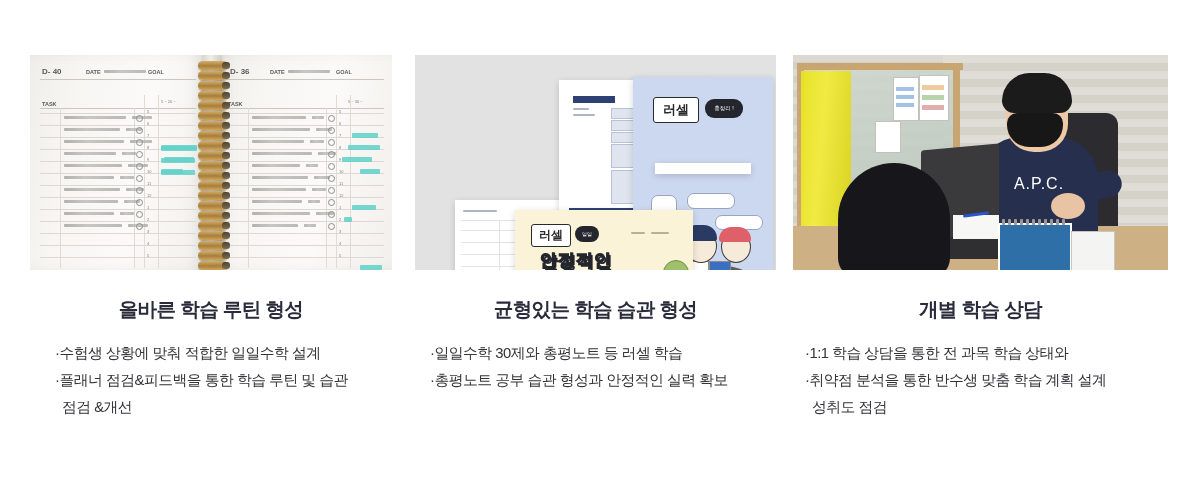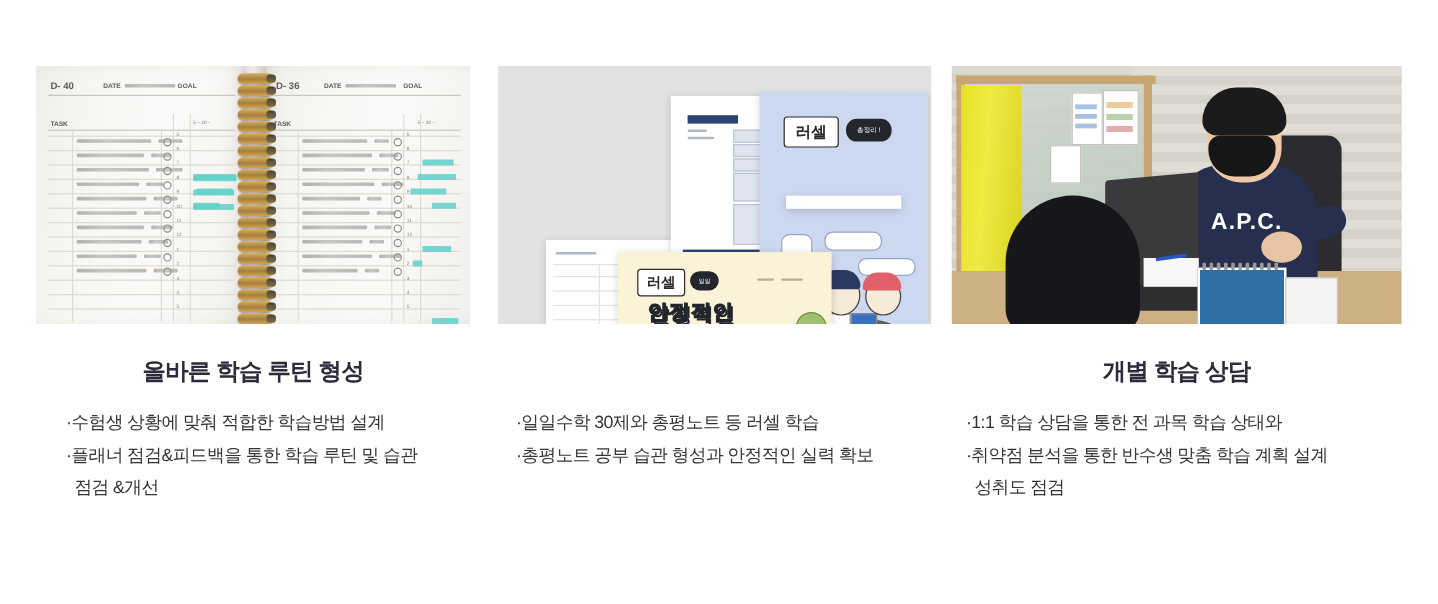--- a/index.html
+++ b/index.html
@@ -102,21 +102,21 @@
      background:#26304e;border-radius:42px 42px 10px 10px;}
   .arm{position:absolute;background:#26304e;border-radius:16px;}
   .hand{position:absolute;background:#e8c3a4;border-radius:50%;}
   .head{position:absolute;left:213px;top:25px;width:62px;height:72px;
      background:#eec9a8;border-radius:30px 30px 28px 28px;}
   .hair{position:absolute;left:209px;top:18px;width:70px;height:40px;
      background:#1b1b1b;border-radius:32px 32px 14px 14px;}
   .mask{position:absolute;left:214px;top:58px;width:56px;height:34px;
      background:#171717;border-radius:10px 10px 22px 22px;}
   .apc{position:absolute;left:196px;top:120px;width:100px;text-align:center;
-     color:#fff;font-weight:bold;font-size:19px;letter-spacing:1px;}
+     color:#fff;font-weight:normal;font-size:16px;letter-spacing:1px;}
   .student{position:absolute;left:45px;top:108px;width:112px;height:115px;
      background:#17161a;border-radius:56px 56px 20px 20px;}
   .laptop{position:absolute;left:128px;top:92px;width:78px;height:90px;
      background:#3a3a3c;border-radius:3px;transform:skewY(-5deg);}
   .keyboard{position:absolute;left:136px;top:182px;width:84px;height:22px;
      background:#2f2f31;border-radius:3px;}
   .calendar{position:absolute;left:205px;top:168px;width:70px;height:52px;
      background:#2f6fa8;border:2px solid #fff;}
   .calcoil{position:absolute;width:3px;height:6px;background:#9a9a9a;border-radius:1px;}
   .notebook{position:absolute;left:278px;top:176px;width:42px;height:44px;
@@ -360,21 +360,21 @@
               <i></i>
             </div>
             <div class="coil" style="top: 206px;">
               <i></i>
             </div>
           </div>
       </div>
     </div>
     <div class="heading">올바른 학습 루틴 형성</div>
     <div class="bullets">
-      <div class="bline">·수험생 상황에 맞춰 적합한 학습방법 설계</div>
+      <div class="bline">·수험생 상황에 맞춰 적합한 일일수학 설계</div>
       <div class="bline">·플래너 점검&amp;피드백을 통한 학습 루틴 및 습관</div>
       <div class="bline cont">점검 &amp;개선</div>
     </div>
   </div>
 
   <div class="col col-2">
     <div class="thumb">
       <div class="mat">
 
         <div class="sheet s-white-l">
@@ -431,20 +431,21 @@
           <div class="logo-box" style="left:16px;top:14px;width:38px;height:21px;font-size:12px;">러셀</div>
           <div class="logo-dark" style="left:60px;top:16px;width:24px;height:16px;font-size:5px;">일일</div>
           <div class="bigword" style="left:12px;top:38px;width:98px;height:24px;font-size:17px;">안정적인</div>
           <div class="tline" style="left:116px;top:22px;width:14px;background:#b6b09a;"></div>
           <div class="tline" style="left:136px;top:22px;width:18px;background:#b6b09a;"></div>
 
           <div class="stamp" style="left:148px;top:50px;width:24px;height:24px;"></div>
         </div>
       </div>
     </div>
+    <div class="heading">균형있는 학습 습관 형성</div>
     <div class="bullets">
       <div class="bline">·일일수학 30제와 총평노트 등 러셀 학습</div>
       <div class="bline">·총평노트 공부 습관 형성과 안정적인 실력 확보</div>
     </div>
   </div>
 
   <div class="col col-3">
     <div class="thumb">
       <div class="photo">
         <div class="wallpanel"></div>

